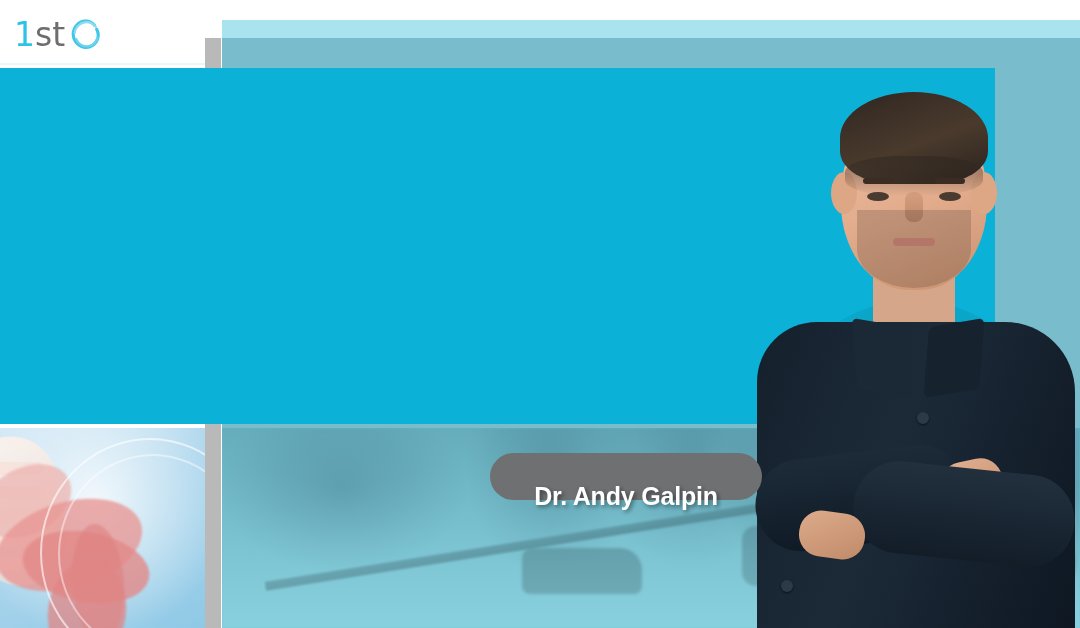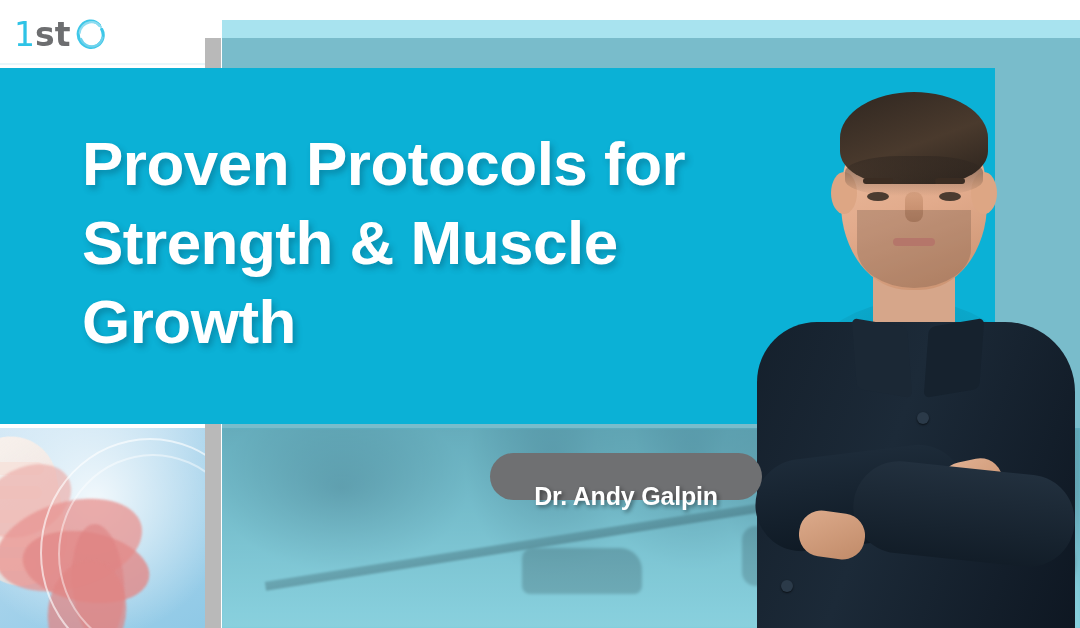--- a/index.html
+++ b/index.html
@@ -107,21 +107,21 @@
   .badge { position:absolute; left:490px; top:453px; width:272px; height:47px; z-index:9;
       background:#6f7072; border-radius:24px; display:flex; align-items:center; justify-content:center; }
   .badge-text { color:#ffffff; font-weight:700; font-size:25px; letter-spacing:-0.2px;
       font-family:"Liberation Sans Narrow","Liberation Sans", sans-serif;
       text-shadow:2px 2px 4px rgba(0,0,0,.45); white-space:nowrap;margin-top:40px; }
 
   
   .logo { position:absolute; left:14px; top:17px; z-index:10; display:flex; align-items:center; height:34px; }
   .logo-1 { color:#2ec3e6; font-size:33px; font-weight:400; line-height:1;
       font-family:"DejaVu Sans", sans-serif; }
-  .logo-st { color:#6d6e70; font-size:33px; font-weight:700; line-height:1; margin-right:5px;
+  .logo-st { color:#6d6e70; font-size:33px; font-weight:400; line-height:1; margin-right:5px;
       font-family:"DejaVu Sans", sans-serif; }
   .logo-o { position:relative; width:31px; height:31px; margin-right:1px; }
   .logo-o svg { position:absolute; left:0; top:0; }
   .logo-rest { color:#6d6e70; font-size:33px; font-weight:400; line-height:1;
       font-family:"DejaVu Sans", sans-serif; margin-left:-1px; }
 </style>
 </head>
 <body>
 
 <div id="stage">
@@ -153,25 +153,20 @@
     <div class="an-sh an-m1"></div>
     <div class="an-sh an-m2"></div>
     <div class="an-sh an-m5"></div>
     <div class="an-sh an-m3"></div>
     <div class="an-arc" style="left:40px;top:10px;width:220px;height:230px;"></div>
     <div class="an-arc" style="left:58px;top:26px;width:190px;height:200px;border-color:rgba(255,255,255,.45);"></div>
   </div>
 
   <div class="cyan-block"></div>
 
-  <div class="headline">
-    <span>Proven Protocols for</span>
-    <span>Strength &amp; Muscle</span>
-    <span>Growth</span>
-  </div>
 
   <div class="portrait">
     <div class="p-shadow"></div>
     <div class="p-neck"></div>
     <div class="p-head"></div>
     <div class="p-earL"></div>
     <div class="p-earR"></div>
     <div class="p-hair"></div>
     <div class="p-hair-fade"></div>
     <div class="p-brow" style="left:118px;top:118px;"></div>

